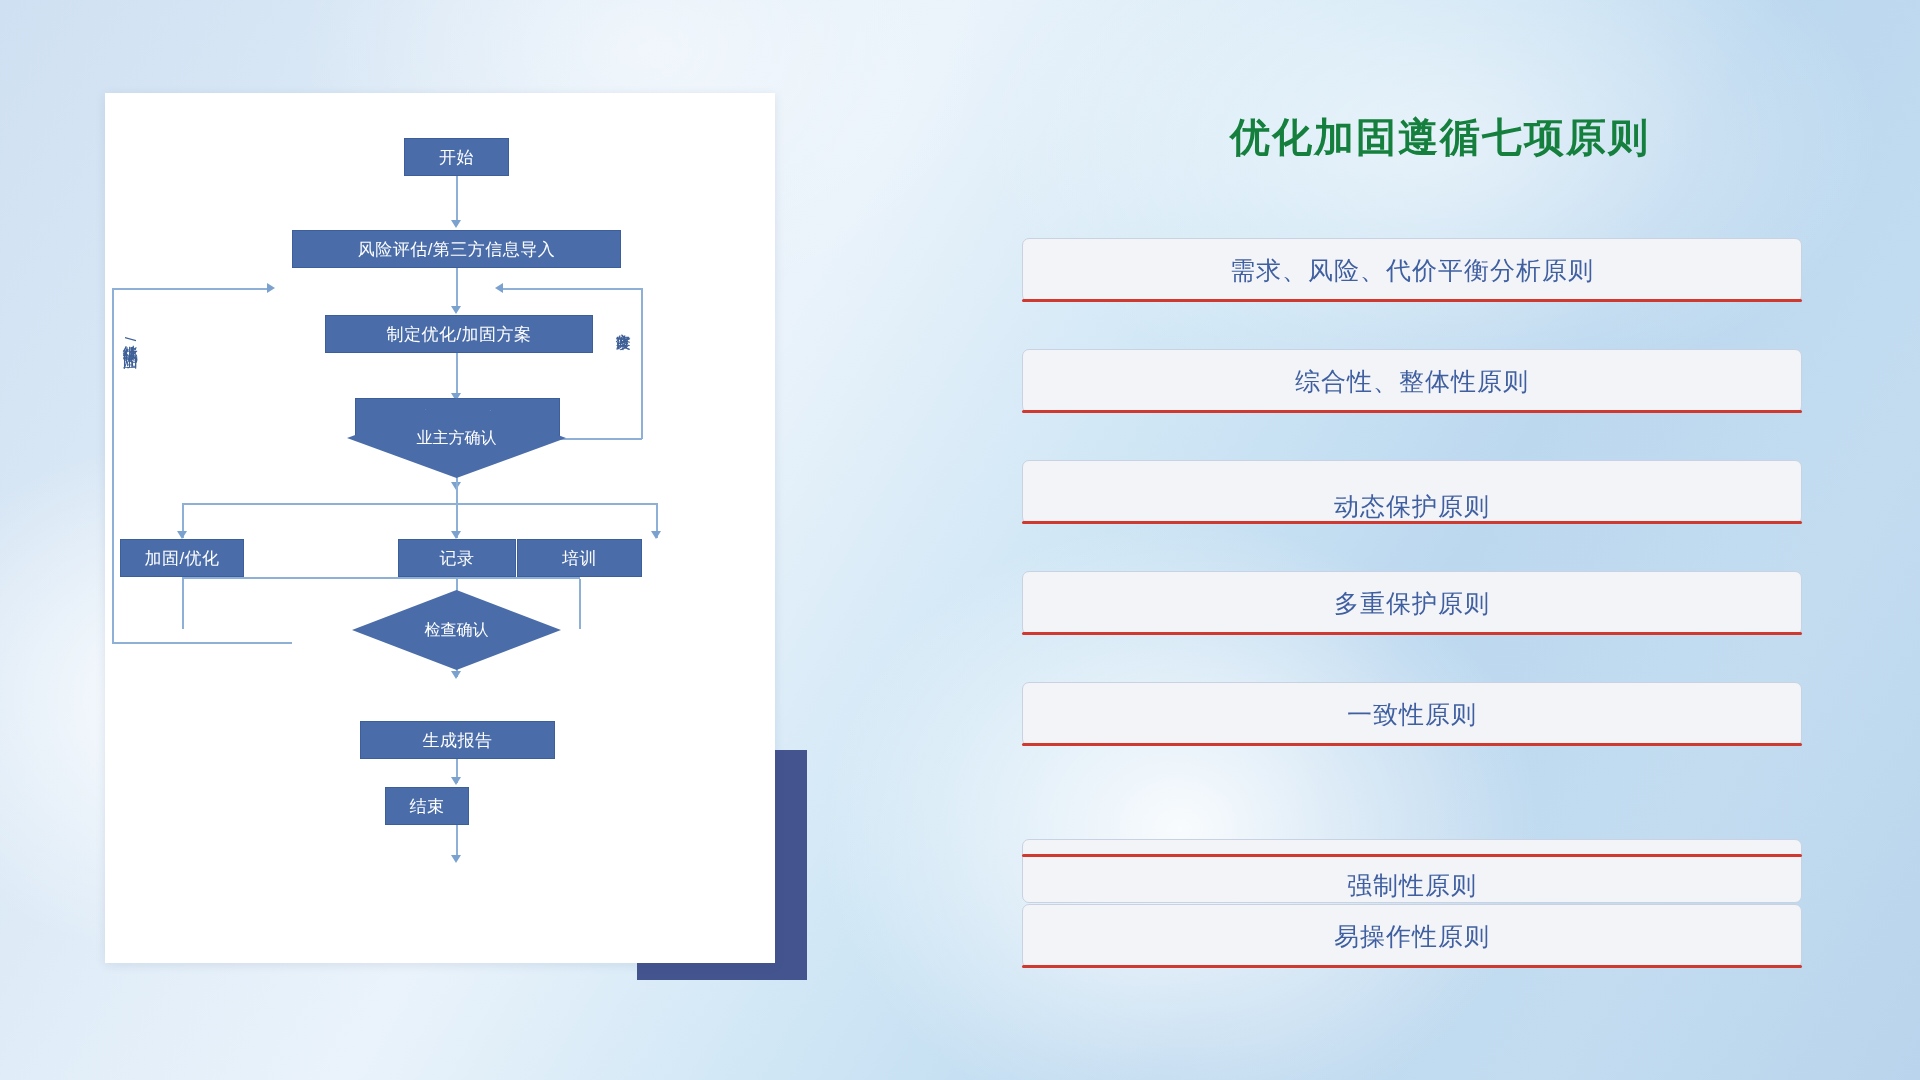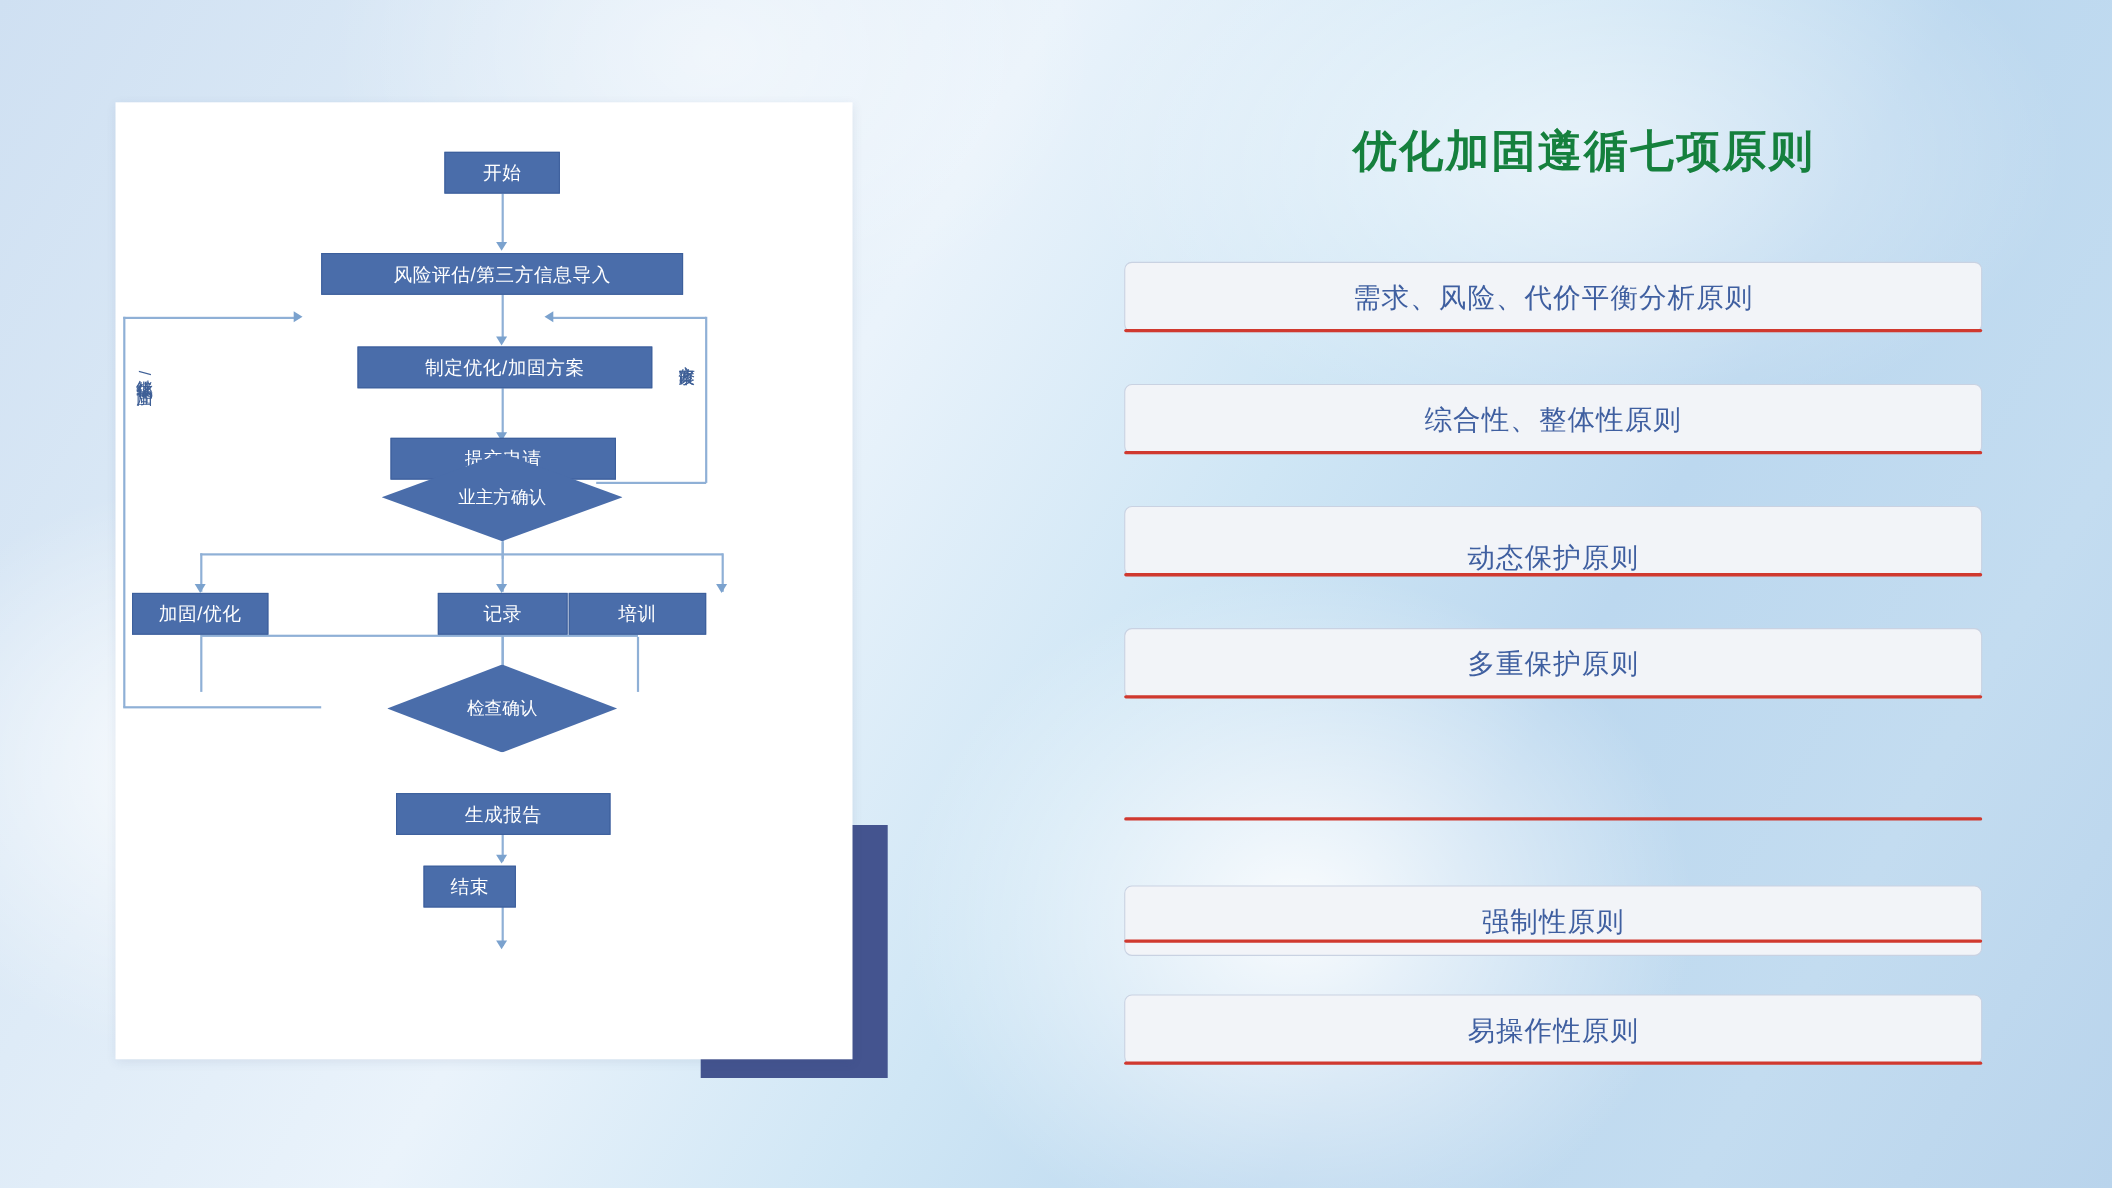--- a/index.html
+++ b/index.html
@@ -74,21 +74,20 @@
   .rect {
     background: #4a6daa;
     border: 1px solid #3c5f9c;
     height: 38px;
   }
   .diamond-wrap {
     position: absolute;
     display: flex;
     align-items: center;
     justify-content: center;
-    margin-top: 14px;
   }
   .diamond-shape {
     position: absolute;
     left: 0; top: 0;
     width: 100%; height: 100%;
     background: #4a6daa;
     clip-path: polygon(50% 0%, 100% 50%, 50% 100%, 0% 50%);
   }
   .diamond-label {
     position: relative;
@@ -301,23 +300,26 @@
   <div class="principle-item" style="top:460px;align-items:flex-end;">
     <span>动态保护原则</span>
   </div>
   <div class="principle-underline" style="top:521px;"></div>
 
   <div class="principle-item" style="top:571px;">
     <span>多重保护原则</span>
   </div>
   <div class="principle-underline" style="top:632px;"></div>
 
+  <div class="principle-item" style="top:682px;">
+    <span>一致性原则</span>
+  </div>
   <div class="principle-underline" style="top:743px;"></div>
 
-  <div class="principle-item" style="top:805px;">
+  <div class="principle-item" style="top:839px;align-items:flex-end;">
     <span>强制性原则</span>
   </div>
   <div class="principle-underline" style="top:854px;"></div>
 
   <div class="principle-item" style="top:904px;">
     <span>易操作性原则</span>
   </div>
   <div class="principle-underline" style="top:965px;"></div>
 
 </div>

